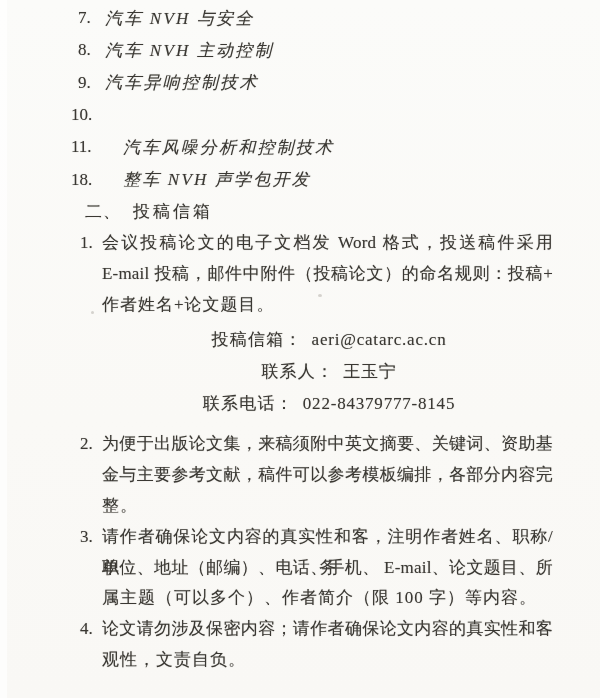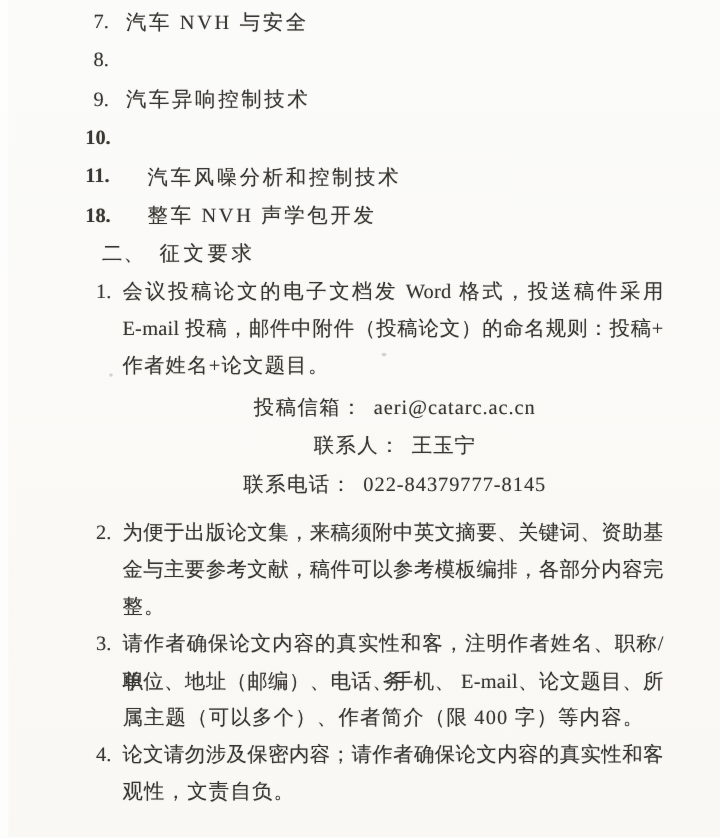--- a/index.html
+++ b/index.html
@@ -25,22 +25,22 @@
   
   .topics { padding-top: 2px; }
   .topic-item {
     height: 32.3px;
     display: flex;
     align-items: center;
     font-size: 17px;
   }
   .topic-item .num { flex: none; }
   .topic-item.t79 .num   { margin-left: 78px; width: 27px; }
-  .topic-item.t1013 .num { margin-left: 71px; width: 52px; font-weight: bold; }
-  .topic-item .txt { letter-spacing: 2.2px; white-space: nowrap; }
+  .topic-item.t1013 .num { margin-left: 71px; width: 52px; }
+  .topic-item .txt { letter-spacing: 2.2px; white-space: nowrap; font-style: italic; }
 
   
   .section-heading {
     height: 32.3px;
     display: flex;
     align-items: center;
     font-size: 17px;
   }
   .section-heading .num { flex: none; margin-left: 85px; width: 48px; letter-spacing: 1px; }
   .section-heading .title { letter-spacing: 3px; white-space: nowrap; }
@@ -79,41 +79,42 @@
 
 <div class="page">
 
   <div class="topics">
     <div class="topic-item t79">
       <span class="num">7.</span>
       <span class="txt">汽车 NVH 与安全</span>
     </div>
     <div class="topic-item t79">
       <span class="num">8.</span>
+      <span class="txt">汽车 NVH 主动控制</span>
     </div>
     <div class="topic-item t79">
       <span class="num">9.</span>
       <span class="txt">汽车异响控制技术</span>
     </div>
     <div class="topic-item t1013">
       <span class="num">10.</span>
     </div>
     <div class="topic-item t1013">
       <span class="num">11.</span>
       <span class="txt">汽车风噪分析和控制技术</span>
     </div>
     <div class="topic-item t1013">
       <span class="num">18.</span>
       <span class="txt">整车 NVH 声学包开发</span>
     </div>
   </div>
 
   <div class="section-heading">
     <span class="num">二、</span>
-    <span class="title">征文要求</span>
+    <span class="title">投稿信箱</span>
   </div>
 
   <div class="req">
     <div class="pnum">1.</div>
     <div class="pbody">
       <div class="pline just">会议投稿论文的电子文档发 Word 格式，投送稿件采用</div>
       <div class="pline just">E-mail 投稿，邮件中附件（投稿论文）的命名规则：投稿+</div>
       <div class="pline last">作者姓名+论文题目。</div>
       <div class="contacts">
         <div class="contact-line">
@@ -136,21 +137,21 @@
       <div class="pline just">金与主要参考文献，稿件可以参考模板编排，各部分内容完</div>
       <div class="pline last">整。</div>
     </div>
   </div>
 
   <div class="req">
     <div class="pnum">3.</div>
     <div class="pbody">
       <div class="pline just">请作者确保论文内容的真实性和客，注明作者姓名、职称/职务、</div>
       <div class="pline just">单位、地址（邮编）、电话、手机、 E-mail、论文题目、所</div>
-      <div class="pline last">属主题（可以多个）、作者简介（限 400 字）等内容。</div>
+      <div class="pline last">属主题（可以多个）、作者简介（限 100 字）等内容。</div>
     </div>
   </div>
 
   <div class="req">
     <div class="pnum">4.</div>
     <div class="pbody">
       <div class="pline just">论文请勿涉及保密内容；请作者确保论文内容的真实性和客</div>
       <div class="pline last">观性，文责自负。</div>
     </div>
   </div>

